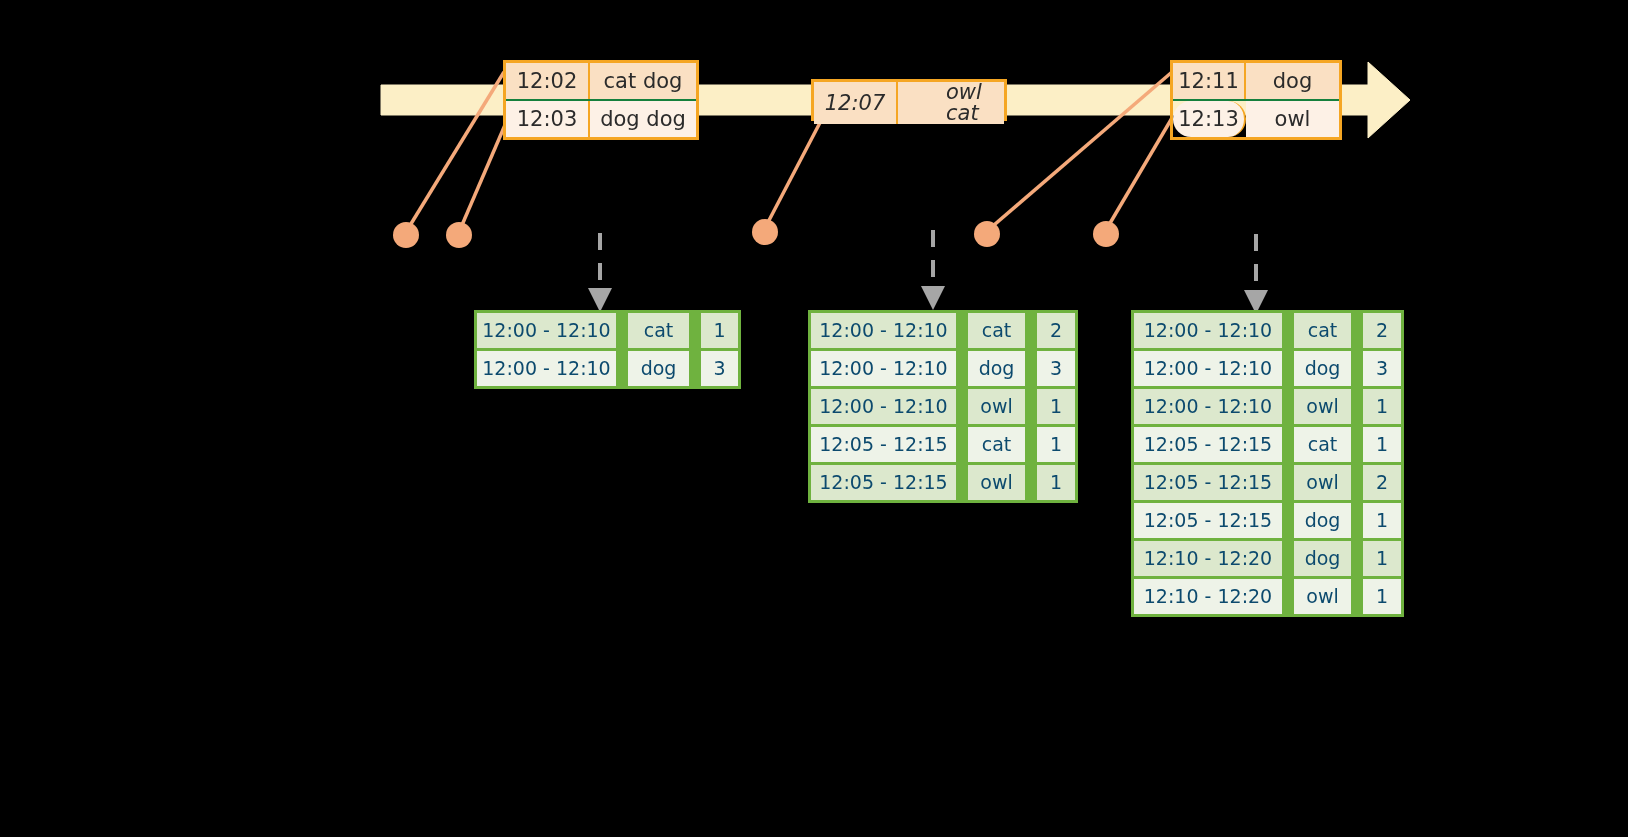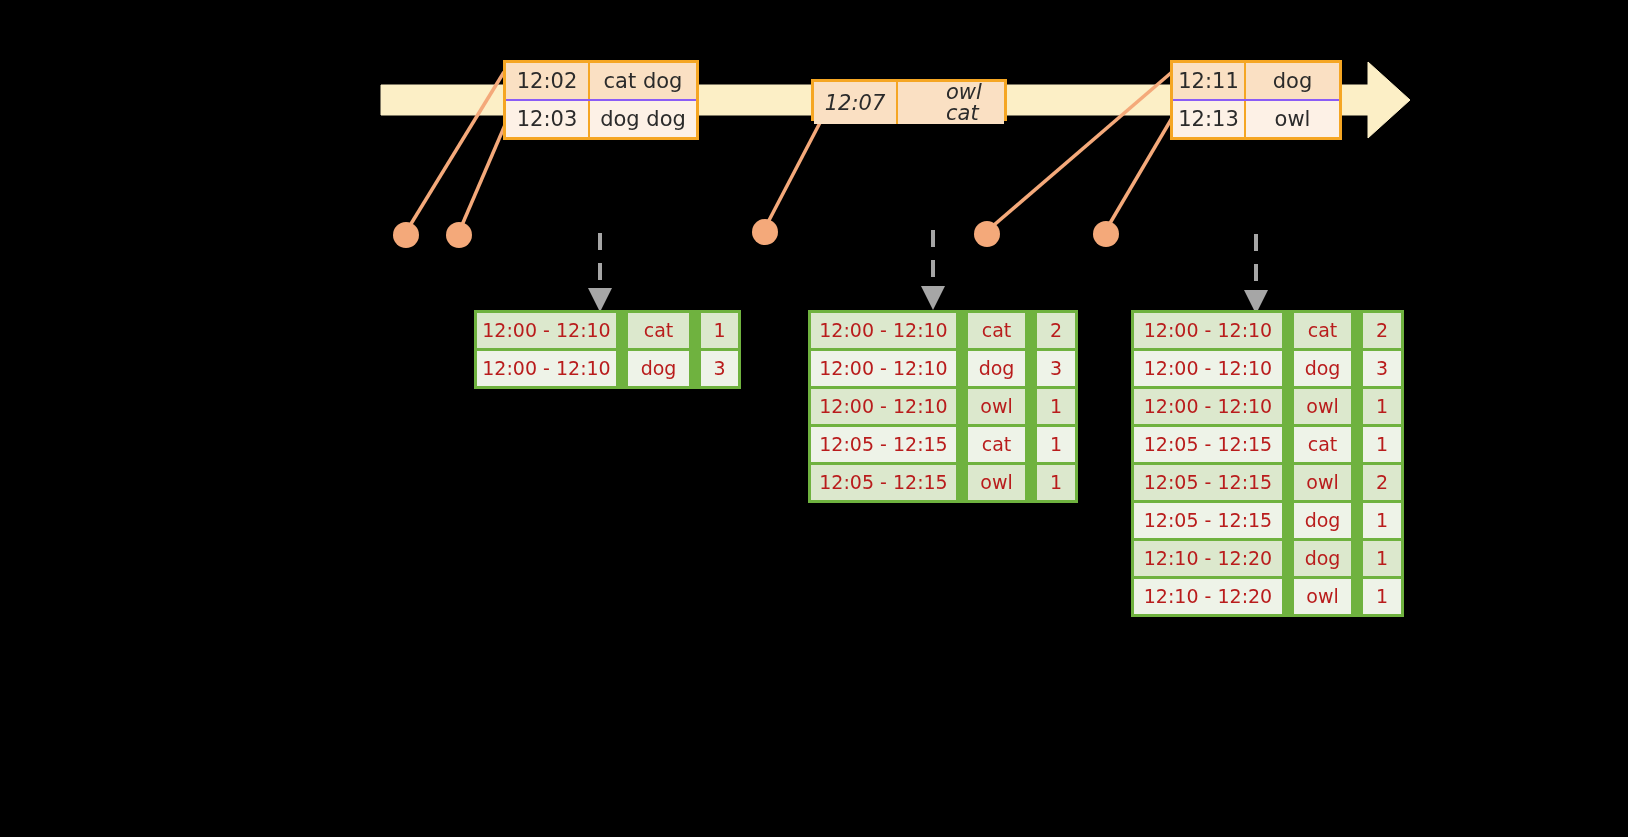--- a/index.html
+++ b/index.html
@@ -6,39 +6,39 @@
   body{width:1628px;height:837px;position:relative;overflow:hidden;
        font-family:"DejaVu Sans","Liberation Sans",sans-serif;}
   .stage{position:absolute;left:0;top:0;width:1612px;height:837px;}
 
   svg.layer{position:absolute;left:0;top:0;width:1628px;height:837px;pointer-events:none;}
 
   
   .evt{position:absolute;border:3px solid #F5A623;box-sizing:border-box;
        display:flex;flex-direction:column;}
   .evt .row{display:flex;flex:1 1 0;}
-  .evt .row + .row{border-top:2px solid #8b5cf6;}
+  .evt .row + .row{border-top:2px solid #15803d;}
   .evt .c-time{display:flex;align-items:center;justify-content:center;
        border-right:2px solid #F5A623;box-sizing:border-box;}
   .evt .c-val{display:flex;align-items:center;justify-content:center;box-sizing:border-box;}
   .evt .row.shade .c-time,.evt .row.shade .c-val{background:#FAE0C3;}
   .evt .row.light .c-time,.evt .row.light .c-val{background:#FDF1E6;}
   .evt span{font-size:21px;color:#2b2b2b;line-height:1;}
 
   
   .gtable{position:absolute;border:3px solid #6FB23F;box-sizing:border-box;background:#6FB23F;}
   .gtable .grow{display:flex;}
   .gtable .grow + .grow{margin-top:3px;}
   .gtable .gc{display:flex;align-items:center;justify-content:center;
               box-sizing:border-box;height:35px;}
   .gtable .gc + .gc{margin-left:12px;}
   .gtable .grow.dark .gc{background:#DCE8CD;}
   .gtable .grow.lite .gc{background:#EEF3E8;}
   .gtable .grow.gapafter{margin-bottom:3px;}
-  .gtable span{font-size:19px;color:#b91c1c;line-height:1;}
+  .gtable span{font-size:19px;color:#0c4a6e;line-height:1;}
   .c-range{width:171px;}
   .c-word{width:60px;}
   .c-num{width:40px;}
   
   .t1 .c-range{width:139px;}
   .t1 .c-word{width:61px;}
   .t1 .c-num{width:37px;}
   .t2 .c-range{width:145px;}
   .t2 .c-word{width:57px;}
   .t2 .c-num{width:38px;}
@@ -115,21 +115,21 @@
   <div class="evt" style="left:1170px;top:60px;width:172px;height:80px;">
     <div class="row shade">
       <div class="c-time" style="width:73px;">
         <span>12:11</span>
       </div>
       <div class="c-val" style="flex:1;">
         <span>dog</span>
       </div>
     </div>
     <div class="row light">
-      <div class="c-time" style="width:73px;">
+      <div class="c-time" style="width:73px;border-radius:18px;">
         <span>12:13</span>
       </div>
       <div class="c-val" style="flex:1;">
         <span>owl</span>
       </div>
     </div>
   </div>
 
   <div class="gtable t1" style="left:474px;top:310px;">
     <div class="grow dark">

